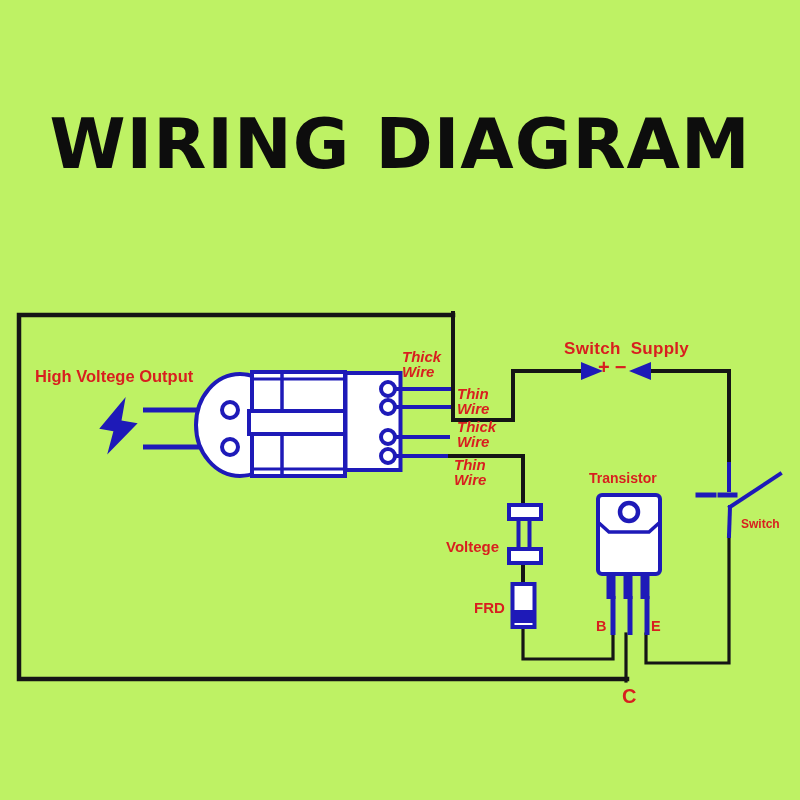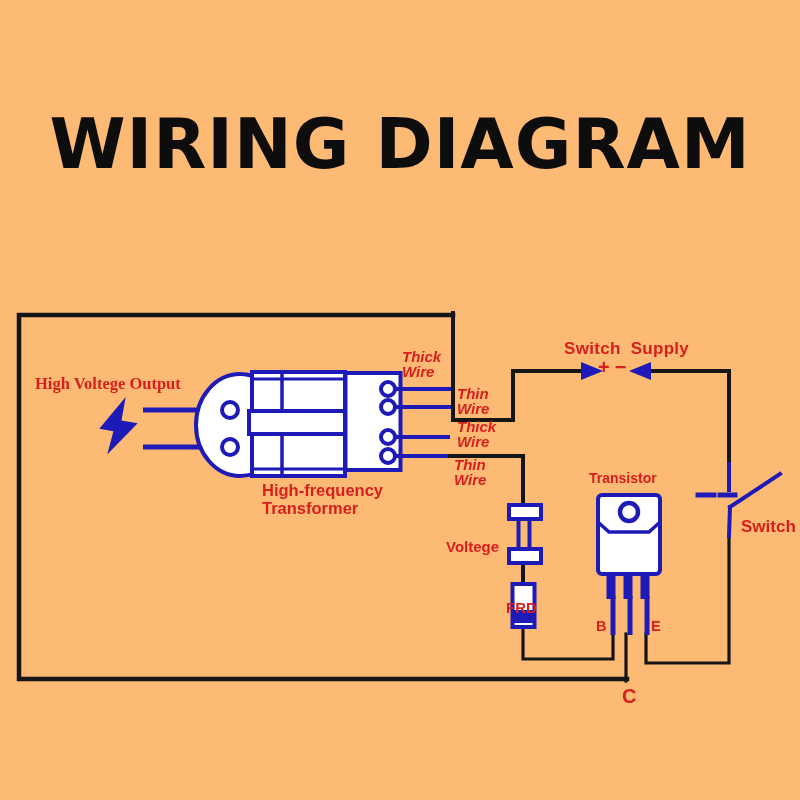--- a/index.html
+++ b/index.html
@@ -1,48 +1,48 @@
 <!DOCTYPE html>
 <html><head>
 <meta charset="utf-8">
 <style>
   html,body{margin:0;padding:0;background:#ffffff;}
   .stage{
-    position:relative;width:800px;height:800px;background:#fdba74;
+    position:relative;width:800px;height:800px;background:#bef264;
     font-family:"Liberation Sans",sans-serif;overflow:hidden;
   }
   .title{
     position:absolute;left:0;top:104px;width:800px;margin:0;
     text-align:center;font-family:"DejaVu Sans","Liberation Sans",sans-serif;
     font-weight:bold;font-size:69px;letter-spacing:1px;color:#0d0d0d;
     white-space:pre;
   }
   .diagram{position:absolute;left:0;top:0;width:800px;height:800px;}
   .diagram svg{position:absolute;left:0;top:0;}
   .lbl{
     position:absolute;font-weight:bold;color:#d81f1f;line-height:1;
     white-space:pre;
   }
   .lbl.two{line-height:14.5px;font-style:italic;}
-  .lbl-hv{left:35px;top:376px;font-size:16.5px;font-family:Liberation Serif, serif;}
+  .lbl-hv{left:35px;top:368px;font-size:16.5px;}
   .lbl-xfmr{left:262px;top:481px;font-size:16.5px;line-height:18px;}
   .lbl-w1{left:402px;top:350px;font-size:15px;}
   .lbl-w2{left:457px;top:387px;font-size:15px;}
   .lbl-w3{left:457px;top:420px;font-size:15px;}
   .lbl-w4{left:454px;top:458px;font-size:15px;}
   .lbl-ps{left:564px;top:340px;font-size:17px;letter-spacing:.3px;}
   .lbl-sym{left:598px;top:357px;font-size:20px;letter-spacing:0;}
   .lbl-sym .minus{margin-left:5px;}
   .lbl-tr{left:589px;top:471px;font-size:14px;}
   .lbl-res{left:446px;top:539px;font-size:15px;}
-  .lbl-frd{left:474px;top:600px;font-size:15px;margin-left:32px;}
+  .lbl-frd{left:474px;top:600px;font-size:15px;}
   .lbl-b{left:596px;top:619px;font-size:14.5px;}
   .lbl-e{left:651px;top:619px;font-size:14.5px;}
   .lbl-c{left:622px;top:686px;font-size:20px;}
-  .lbl-sw{left:741px;top:518px;font-size:17px;}
+  .lbl-sw{left:741px;top:518px;font-size:12px;}
 </style>
 </head>
 <body>
 
 <div class="stage">
 
   <h1 class="title">WIRING DIAGRAM</h1>
 
   <div class="diagram">
 
@@ -131,21 +131,20 @@
         <path d="M729 464 L729 490" stroke-width="4"></path>
         <path d="M730 507 L780 474" stroke-width="4"></path>
         <path d="M730 507 L729 536" stroke-width="4"></path>
         <path d="M698 495 L714 495" stroke-width="5"></path>
         <path d="M720 495 L735 495" stroke-width="5"></path>
       </g>
     </svg>
 
     <div class="lbl lbl-hv">High Voltege Output</div>
 
-    <div class="lbl lbl-xfmr"><span>High-frequency</span><br><span>Transformer</span></div>
 
     <div class="lbl two lbl-w1"><span>Thick</span><br><span>Wire</span></div>
 
     <div class="lbl two lbl-w2"><span>Thin</span><br><span>Wire</span></div>
 
     <div class="lbl two lbl-w3"><span>Thick</span><br><span>Wire</span></div>
 
     <div class="lbl two lbl-w4"><span>Thin</span><br><span>Wire</span></div>
 
     <div class="lbl lbl-ps">Switch  Supply</div>

